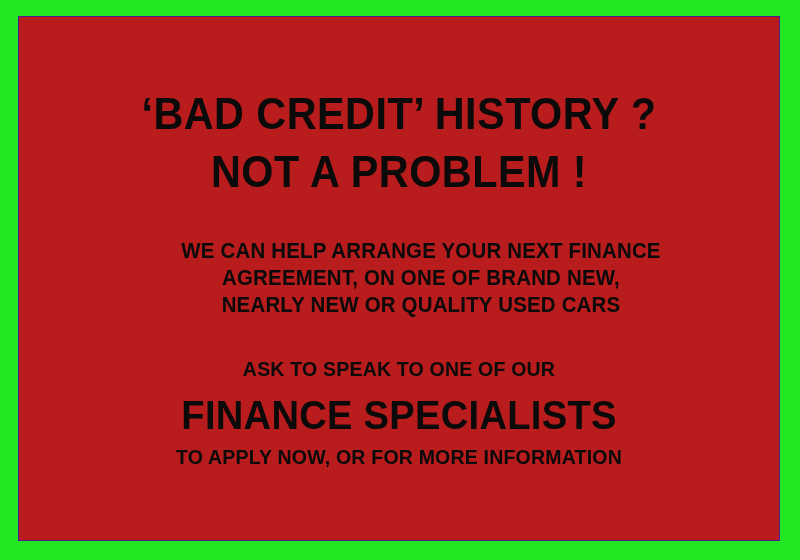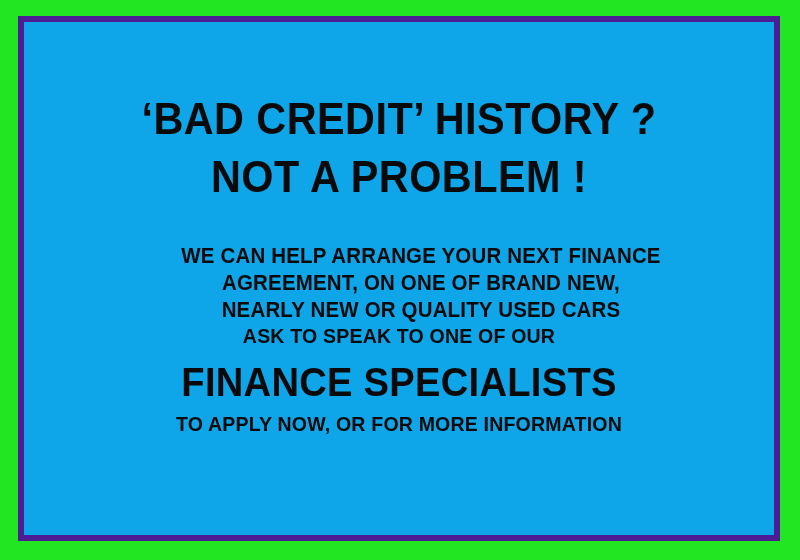--- a/index.html
+++ b/index.html
@@ -21,22 +21,22 @@
     background: #22e622;
   }
 
   .poster-frame {
     position: absolute;
     left: 18px;
     top: 16px;
     width: 762px;
     height: 525px;
     box-sizing: border-box;
-    border: 6px solid #4c1d95;
-    background: #0ea5e9;
+    border: 1px solid #4c1d95;
+    background: #b91c1c;
   }
 
   .poster-content {
     position: absolute;
     left: 0;
     right: 0;
     top: 0;
     bottom: 0;
     display: flex;
     flex-direction: column;
@@ -72,20 +72,21 @@
   .body-line {
     font-size: 22px;
     font-weight: 700;
     line-height: 27px;
     letter-spacing: 0.2px;
     white-space: nowrap;
     transform: scaleX(0.93);
   }
 
   .cta-block {
+    margin-top: 38px;
     width: 100%;
   }
 
   .cta-lead {
     font-size: 21px;
     font-weight: 700;
     line-height: 26px;
     letter-spacing: 0.2px;
     white-space: nowrap;
     transform: scaleX(0.93);

